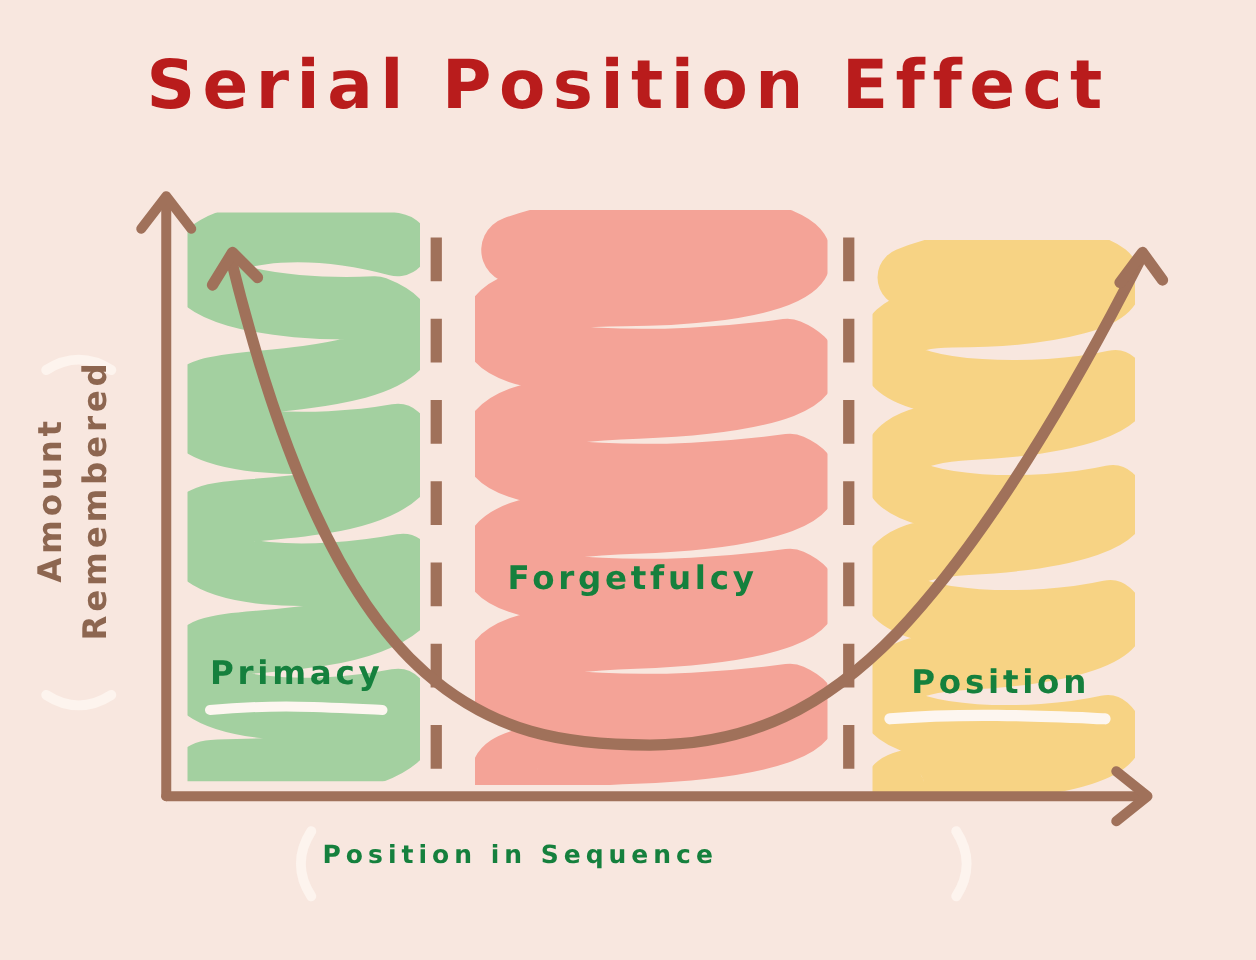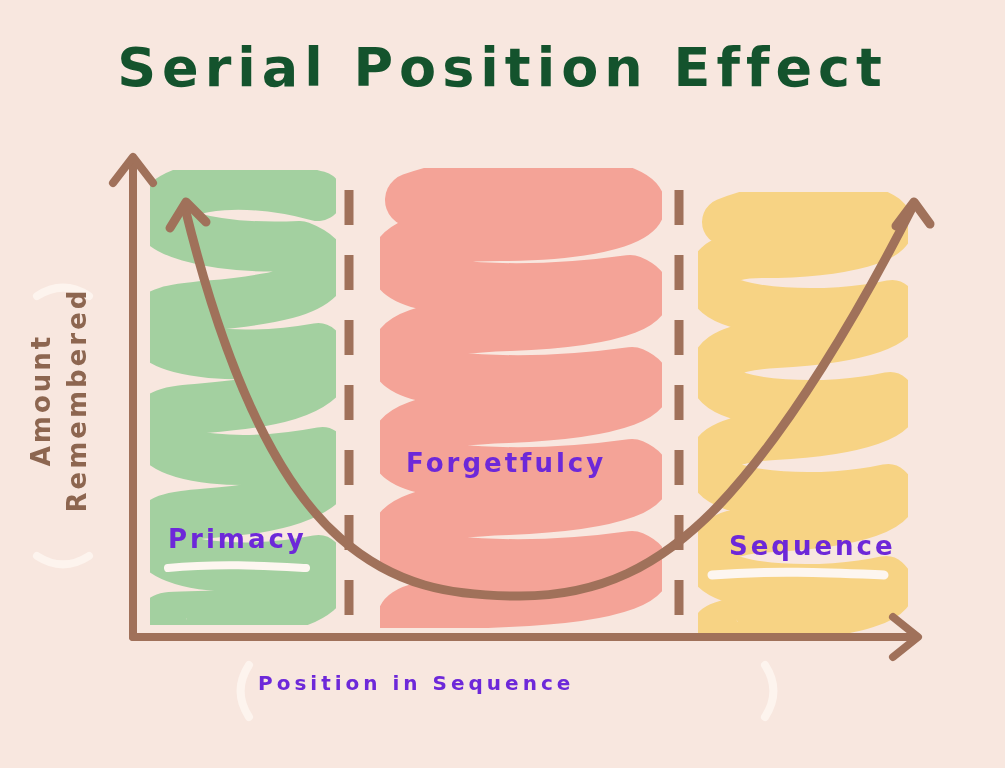--- a/index.html
+++ b/index.html
@@ -21,35 +21,35 @@
   }
   #art {
     position: absolute;
     left: 0;
     top: 0;
     width: 1005px;
     height: 768px;
   }
   .txt {
     position: absolute;
-    color: #6d28d9;
+    color: #15803d;
     font-family: "DejaVu Sans", sans-serif;
     font-weight: 700;
     letter-spacing: 3px;
     white-space: nowrap;
     user-select: none;
   }
   #page-title {
     left: 0;
     top: 36px;
     width: 1005px;
     text-align: center;
     font-size: 54px;
     letter-spacing: 6px;
-    color: #14532d;
+    color: #b91c1c;
   }
   #label-primacy {
     left: 168px;
     top: 524px;
     font-size: 26px;
     letter-spacing: 3px;
     text-align: right;
   }
   #label-forgetfulcy {
     left: 406px;
@@ -195,21 +195,21 @@
     <path d="M37 296 C 54 285, 72 285, 89 296" fill="none" stroke="#fdf4ee" stroke-width="8" stroke-linecap="round"></path>
     <path d="M37 556 C 54 567, 72 567, 89 556" fill="none" stroke="#fdf4ee" stroke-width="8" stroke-linecap="round"></path>
   </svg>
 
   <div class="txt" id="page-title">Serial Position Effect</div>
 
   <div class="txt" id="label-primacy">Primacy</div>
 
   <div class="txt" id="label-forgetfulcy">Forgetfulcy</div>
 
-  <div class="txt" id="label-recency">Sequence</div>
+  <div class="txt" id="label-recency">Position</div>
 
   <div class="txt" id="xaxis-label">Position in Sequence</div>
 
   <div id="yaxis-label-wrap">
     <div id="yaxis-label">Amount
 Remembered</div>
   </div>
 
 </div>
 

